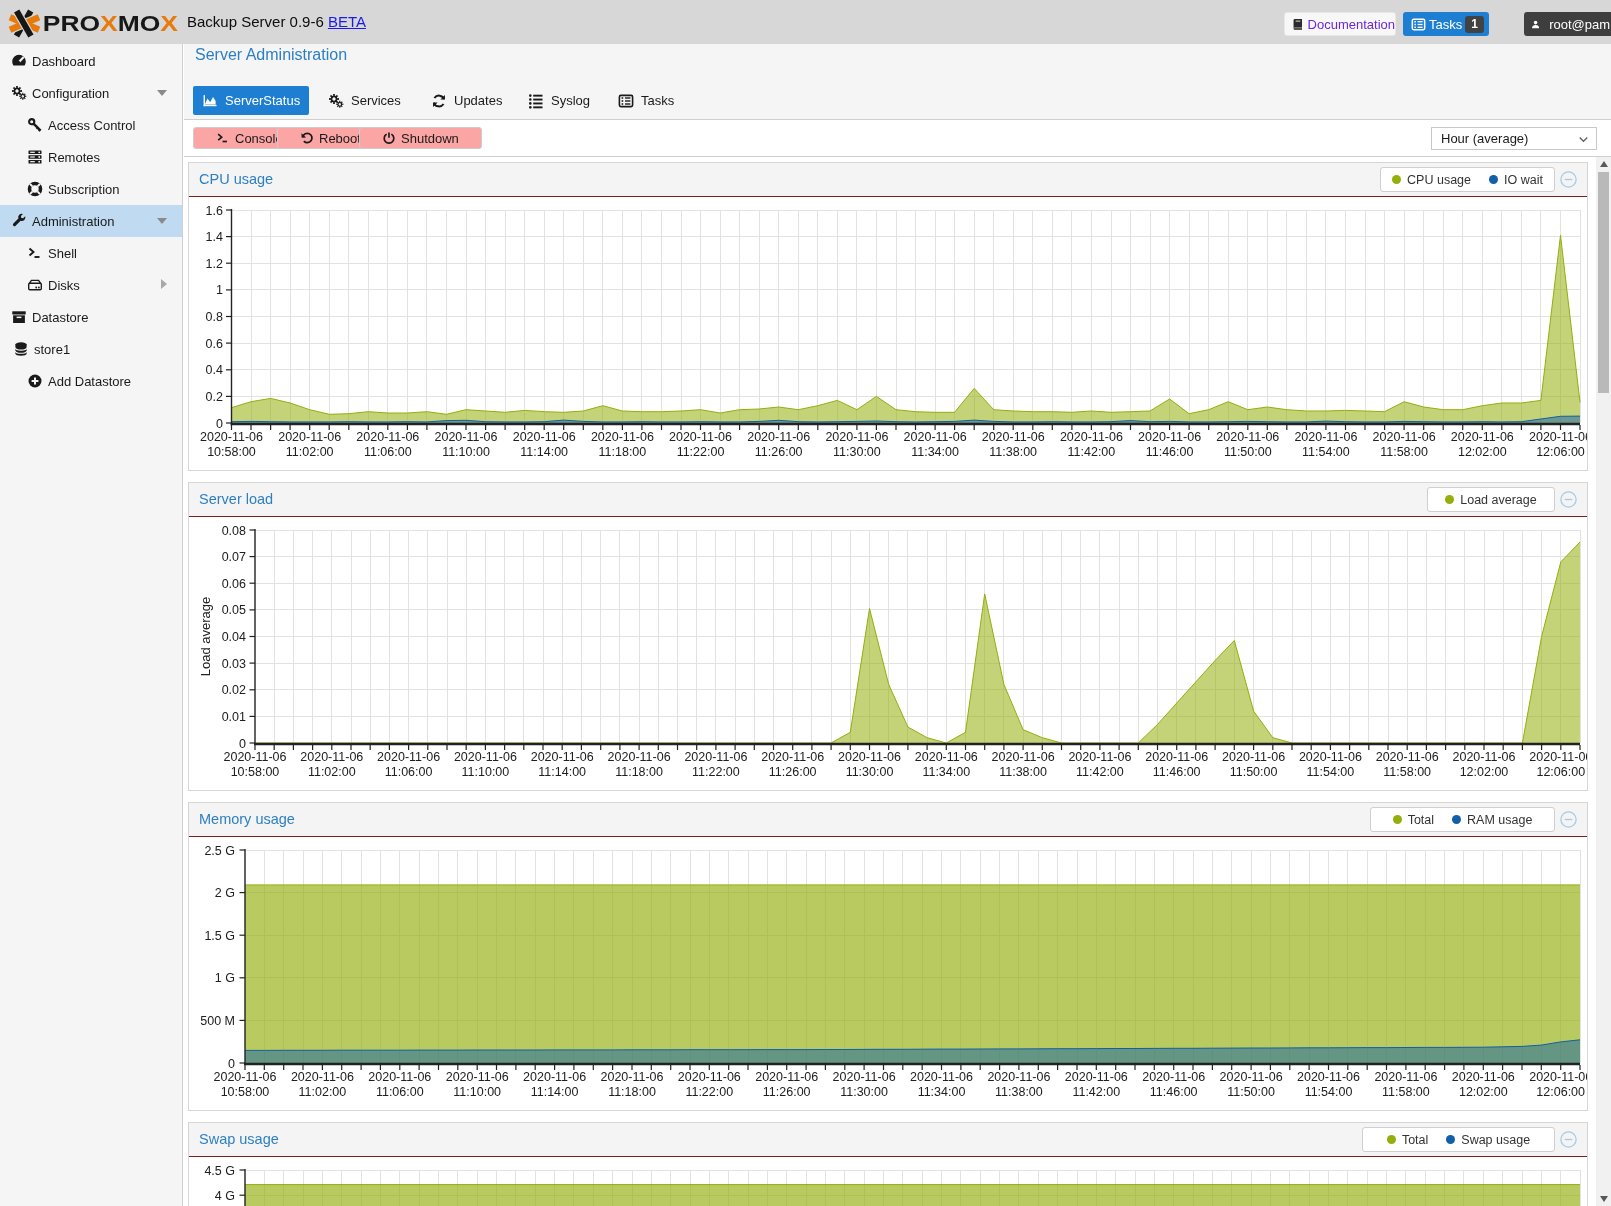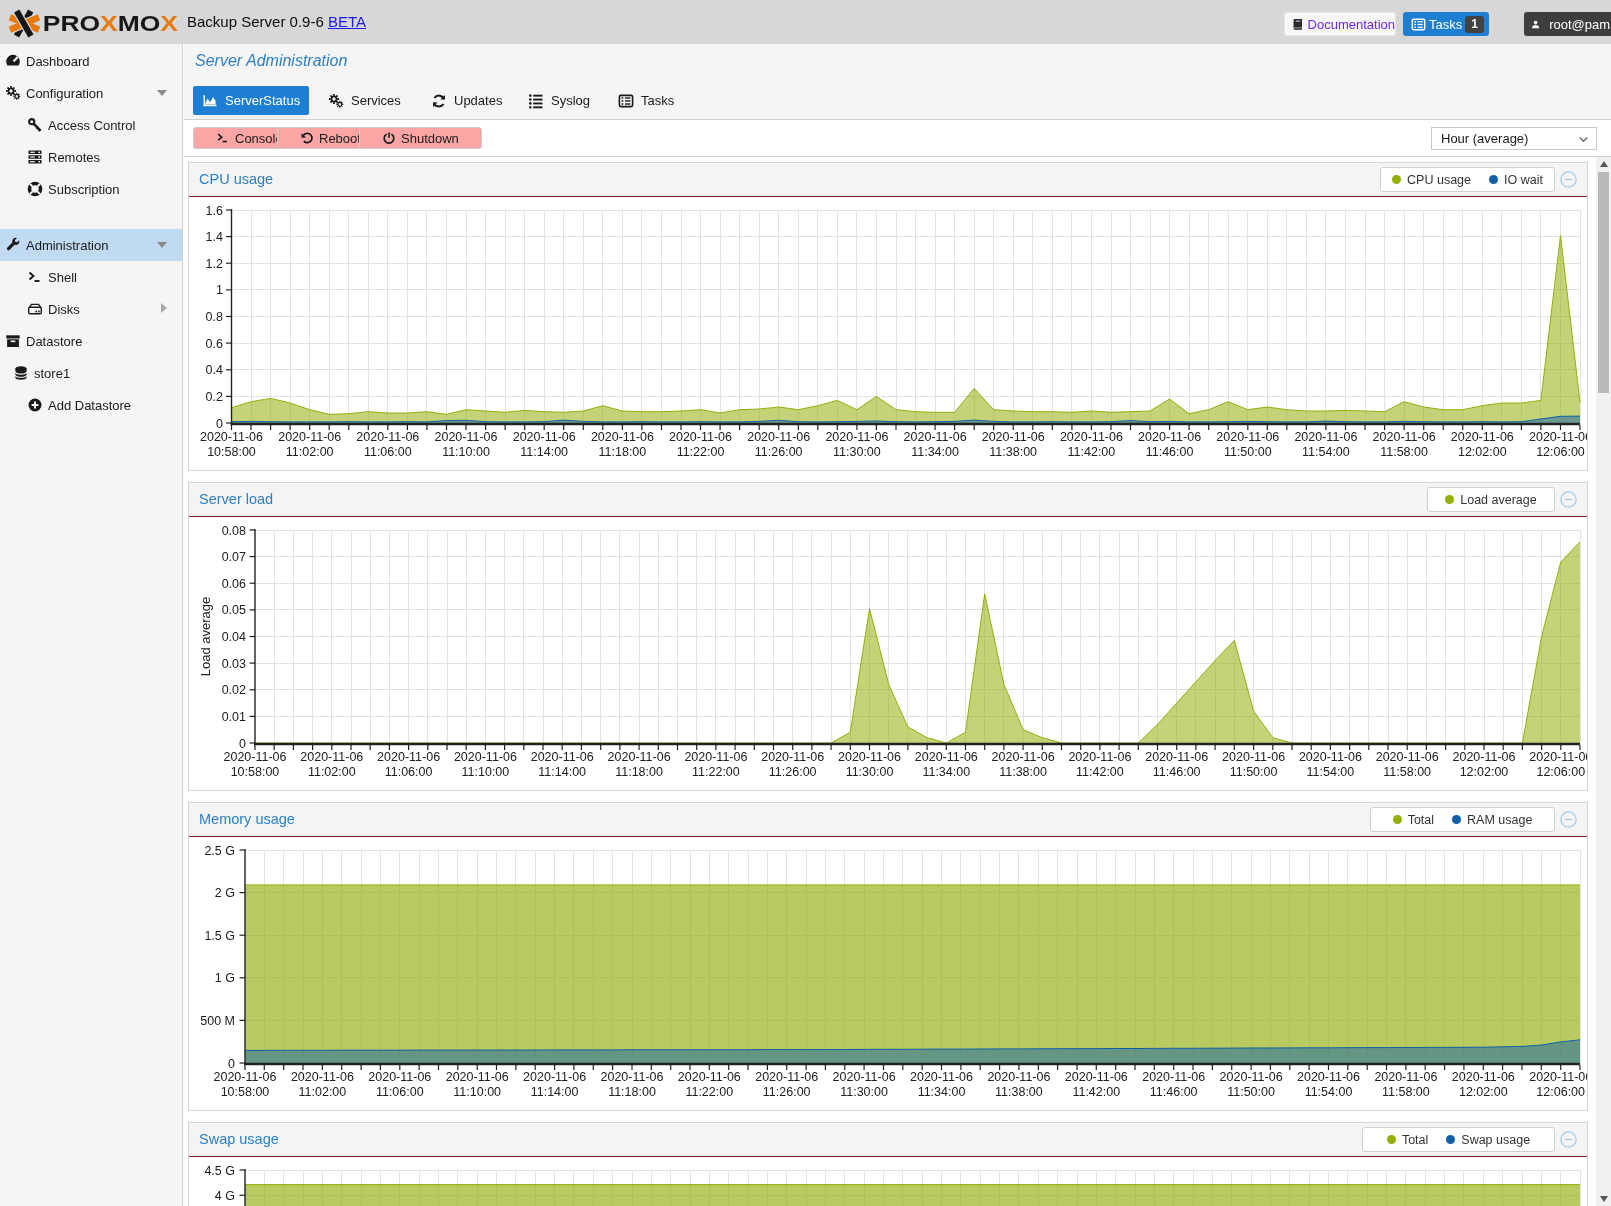--- a/index.html
+++ b/index.html
@@ -6,27 +6,27 @@
 #logo { position:absolute; left:0; top:0; }
 #brand { position:absolute; left:187px; top:13px; font-size:15px; color:#0c0c0c; }
 #brand a { color:#1b1be8; }
 .hbtn { position:absolute; height:24px; top:12px; border-radius:3px; font-size:13px; display:flex; align-items:center; color:#6d28d9; }
 .hbtn svg { margin-right:3px; }
 #docbtn { left:1284px; width:112px; background:#f7f7f7; border:1px solid #e8e8e8; padding-left:6px; }
 #taskbtn { left:1403px; width:86px; background:#1e7fd2; color:#fff; padding-left:8px; }
 #badge { background:#424242; color:#fff; border-radius:3px; font-size:12px; padding:1.5px 6px; margin-left:3px; font-weight:bold; }
 #userbtn { left:1524px; width:102px; background:#3e3e3e; color:#fff; padding-left:7px; }
 #side { position:absolute; left:0; top:44px; width:183px; bottom:0; background:#f5f5f5; border-right:1px solid #cfcfcf; padding-top:1px; }
-.srow { position:relative; height:32px; display:flex; align-items:center; padding-left:5px; font-size:13px; color:#1a1a1a; }
-.srow.sel { background:#bfdaf1;margin-top:24px; }
+.srow { position:relative; height:32px; display:flex; align-items:center; padding-left:11px; font-size:13px; color:#1a1a1a; }
+.srow.sel { background:#bfdaf1; }
 .sic { width:16px; height:16px; margin-right:5px; flex:none; }
 .arrow-d { position:absolute; right:15px; top:13px; width:0; height:0; border-left:5.5px solid transparent; border-right:5.5px solid transparent; border-top:6.5px solid #8a8a8a; }
 .arrow-r { position:absolute; right:15px; top:10px; width:0; height:0; border-top:5.5px solid transparent; border-bottom:5.5px solid transparent; border-left:6.5px solid #a8a8a8; }
 #content { position:absolute; left:184px; top:44px; right:0; bottom:0; background:#f5f5f5; }
-#ctitle { position:absolute; left:11px; top:8px; font-size:16px; color:#2d7fc4;font-style:italic; }
+#ctitle { position:absolute; left:11px; top:2px; font-size:16px; color:#2d7fc4; }
 #tabs { position:absolute; left:0; top:36px; width:100%; height:40px; border-bottom:1px solid #cfcfcf; }
 .tab { position:absolute; top:6px; height:29px; display:flex; align-items:center; font-size:13px; color:#1a1a1a; padding:0 9px; border-radius:2px; }
 .tab svg { margin-right:7px; }
 .tab.active { background:#1e7fd2; color:#fff; }
 #toolbar { position:absolute; left:0; top:76px; width:100%; height:37px; background:#fff; border-bottom:1px solid #cfcfcf; }
 .tbtn { position:absolute; top:7px; height:22px; background:#fca5a5; border:1px solid #cdcdcd; border-radius:3px; font-size:13px; color:#1a1a1a; display:flex; align-items:center; padding:0 22px; }
 .tbtn svg { margin-right:5px; }
 #combo { position:absolute; top:7px; right:14px; width:166px; height:23px; background:#fff; border:1px solid #c9c9c9; font-size:13px; color:#1a1a1a; display:flex; align-items:center; padding-left:9px; }
 #combo svg { position:absolute; right:7px; top:6px; }
 #charts { position:absolute; left:0; top:113px; right:15px; bottom:0; overflow:hidden; background:#fff; }

